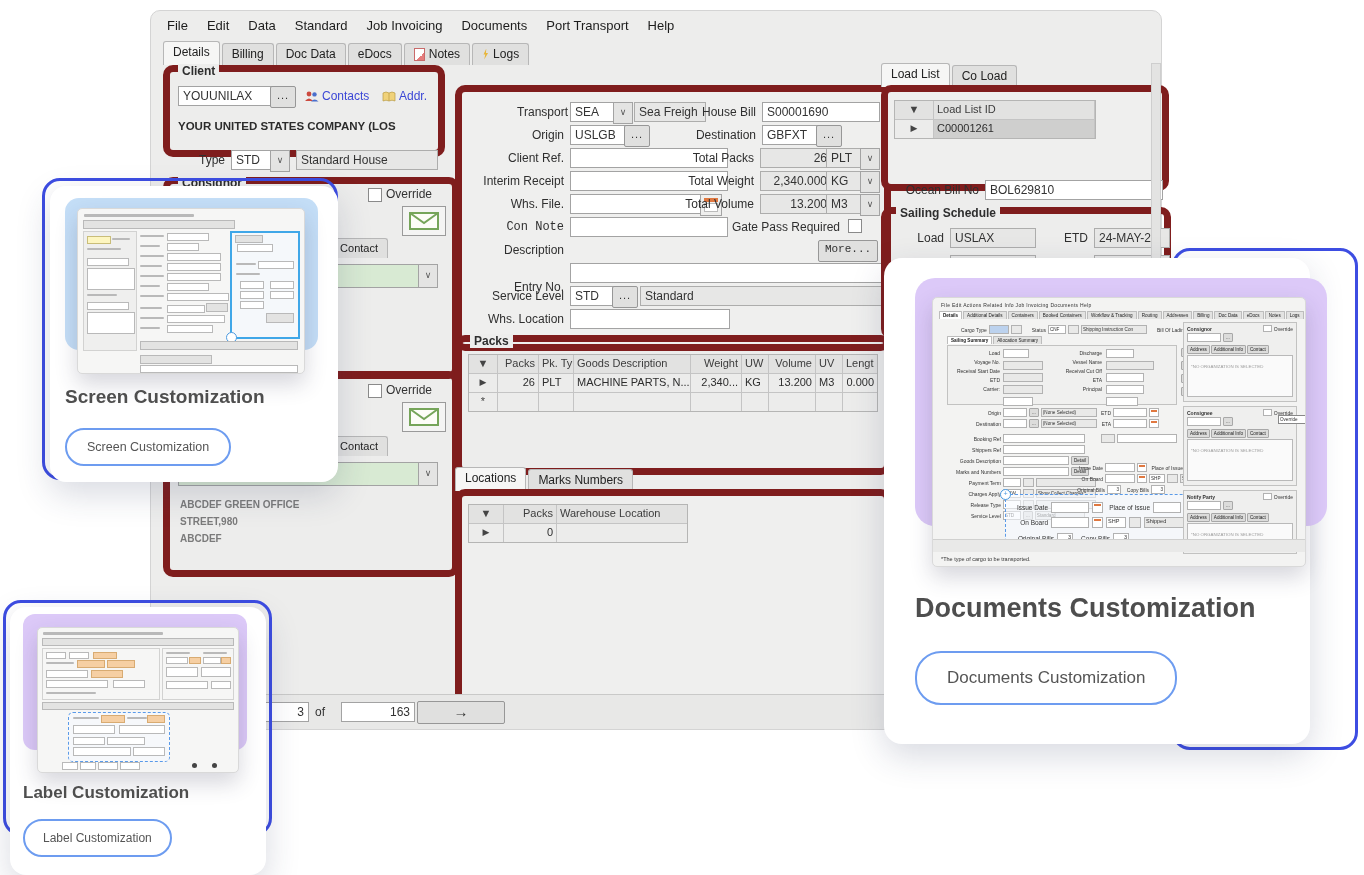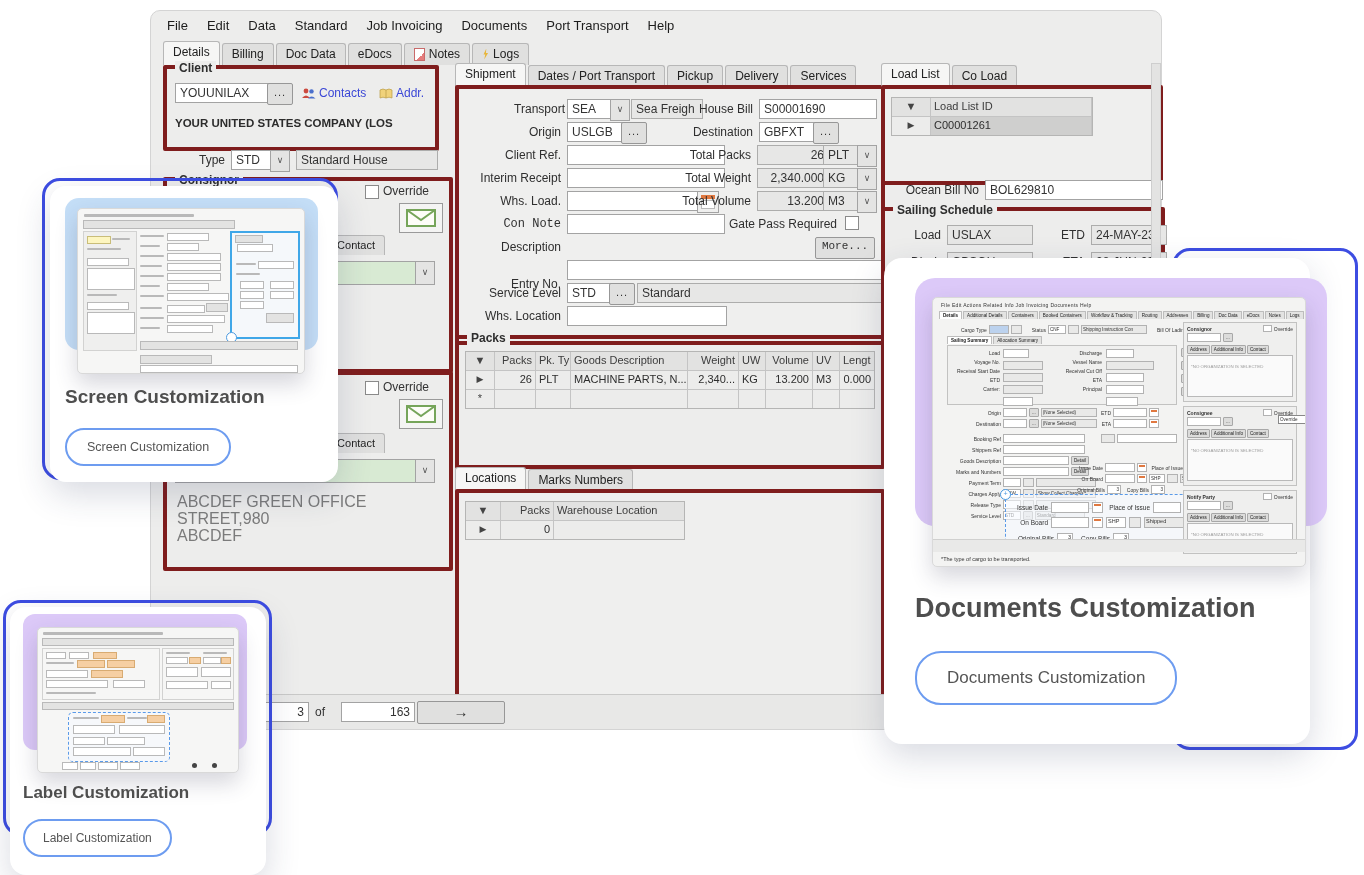--- a/index.html
+++ b/index.html
@@ -8,21 +8,21 @@
   
   .win{position:absolute;left:150px;top:10px;width:1010px;height:718px;
        background:#ededec;border:1px solid #d4d4d4;border-radius:10px;}
   .menubar{position:absolute;left:16px;top:7px;display:flex;gap:19px;
            font-size:13px;color:#1c1c1c;}
   .menubar span{cursor:default;}
   .tabrow{position:absolute;display:flex;align-items:flex-end;font-size:12px;color:#222;}
   .tab{padding:3px 9px 4px;background:#e0e0df;border:1px solid #b7b7b7;border-bottom:none;
        border-radius:3px 3px 0 0;margin-right:2px;display:flex;gap:4px;align-items:center;white-space:nowrap;}
   .tab.active{background:#f6f6f5;padding-bottom:6px;}
-  .group{position:absolute;border:4px solid #7f1d1d;border-radius:2px;}
+  .group{position:absolute;border:7px solid #7f1d1d;border-radius:10px;}
   .glabel{position:absolute;top:-8px;left:8px;background:#ededec;padding:0 4px;
           font-size:12px;font-weight:bold;color:#2e2e2e;white-space:nowrap;}
   .fld{position:absolute;background:#fff;border:1px solid #a3a3a3;height:18px;
        font-size:12px;line-height:18px;padding:0 4px;white-space:nowrap;overflow:hidden;}
   .ro{background:#e7e7e6;border:1px solid #adadac;}
   .num{text-align:right;}
   .chev{position:absolute;width:18px;height:20px;background:#e4e4e3;border:1px solid #a3a3a3;
         font-size:9px;color:#555;text-align:center;line-height:18px;}
   .btn3{position:absolute;height:20px;background:#e0e0df;border:1px solid #979797;border-radius:2px;
         font-size:11px;line-height:16px;text-align:center;color:#333;letter-spacing:1px;}
@@ -196,44 +196,27 @@
         <div class="tab">
             <span>Additional Info</span>
           </div>
         <div class="tab">
             <span>Contact</span>
           </div>
       </div>
       <div class="greendd" style="left:8px;top:84px;width:258px;">
           <span class="dchev">∨</span>
         </div>
-      <div style="position:absolute;left:10px;top:118px;font-size:16px;font-weight:normal;color:#7b7b7b;line-height:17px;">
+      <div style="position:absolute;left:10px;top:118px;font-size:10px;font-weight:bold;color:#7b7b7b;line-height:17px;">
           <div>ABCDEF GREEN OFFICE</div>
           <div>STREET,980</div>
           <div>ABCDEF</div>
         </div>
     </div>
 
-    <div class="tabrow" style="left:304px;top:52px;">
-      <div class="tab active">
-          <span>Shipment</span>
-        </div>
-      <div class="tab">
-          <span>Dates / Port Transport</span>
-        </div>
-      <div class="tab">
-          <span>Pickup</span>
-        </div>
-      <div class="tab">
-          <span>Delivery</span>
-        </div>
-      <div class="tab">
-          <span>Services</span>
-        </div>
-    </div>
     <div class="group" style="left:304px;top:74px;width:422px;height:252px;background:#efefee;">
 
       <span class="lbl" style="left:4px;top:13px;width:102px;">Transport</span>
       <div class="fld" style="left:108px;top:10px;width:42px;">SEA</div>
       <div class="chev" style="left:151px;top:10px;">∨</div>
       <div class="fld ro" style="left:172px;top:10px;width:62px;">Sea Freigh</div>
       <span class="lbl" style="left:210px;top:13px;width:84px;">House Bill</span>
       <div class="fld" style="left:300px;top:10px;width:108px;">S00001690</div>
 
       <span class="lbl" style="left:0;top:36px;width:102px;">Origin</span>
@@ -250,21 +233,21 @@
       <div class="fld ro" style="left:364px;top:56px;width:28px;">PLT</div>
       <div class="chev" style="left:398px;top:56px;">∨</div>
 
       <span class="lbl" style="left:0;top:82px;width:102px;">Interim Receipt</span>
       <div class="fld" style="left:108px;top:79px;width:148px;"></div>
       <span class="lbl" style="left:200px;top:82px;width:92px;">Total Weight</span>
       <div class="fld ro num" style="left:298px;top:79px;width:62px;">2,340.000</div>
       <div class="fld ro" style="left:364px;top:79px;width:28px;">KG</div>
       <div class="chev" style="left:398px;top:79px;">∨</div>
 
-      <span class="lbl" style="left:0;top:105px;width:102px;">Whs. Load.</span>
+      <span class="lbl" style="left:0;top:105px;width:102px;">Whs. File.</span>
       <div class="fld" style="left:108px;top:102px;width:126px;"></div>
       <div class="calbtn" style="left:238px;top:102px;"></div>
       <span class="lbl" style="left:200px;top:105px;width:92px;">Total Volume</span>
       <div class="fld ro num" style="left:298px;top:102px;width:62px;">13.200</div>
       <div class="fld ro" style="left:364px;top:102px;width:28px;">M3</div>
       <div class="chev" style="left:398px;top:102px;">∨</div>
 
       <span class="lbl" style="left:0;top:128px;width:102px;font-family:Liberation Mono, monospace;">Con Note</span>
       <div class="fld" style="left:108px;top:125px;width:148px;"></div>
       <span class="lbl" style="left:240px;top:128px;width:138px;">Gate Pass Required</span>

